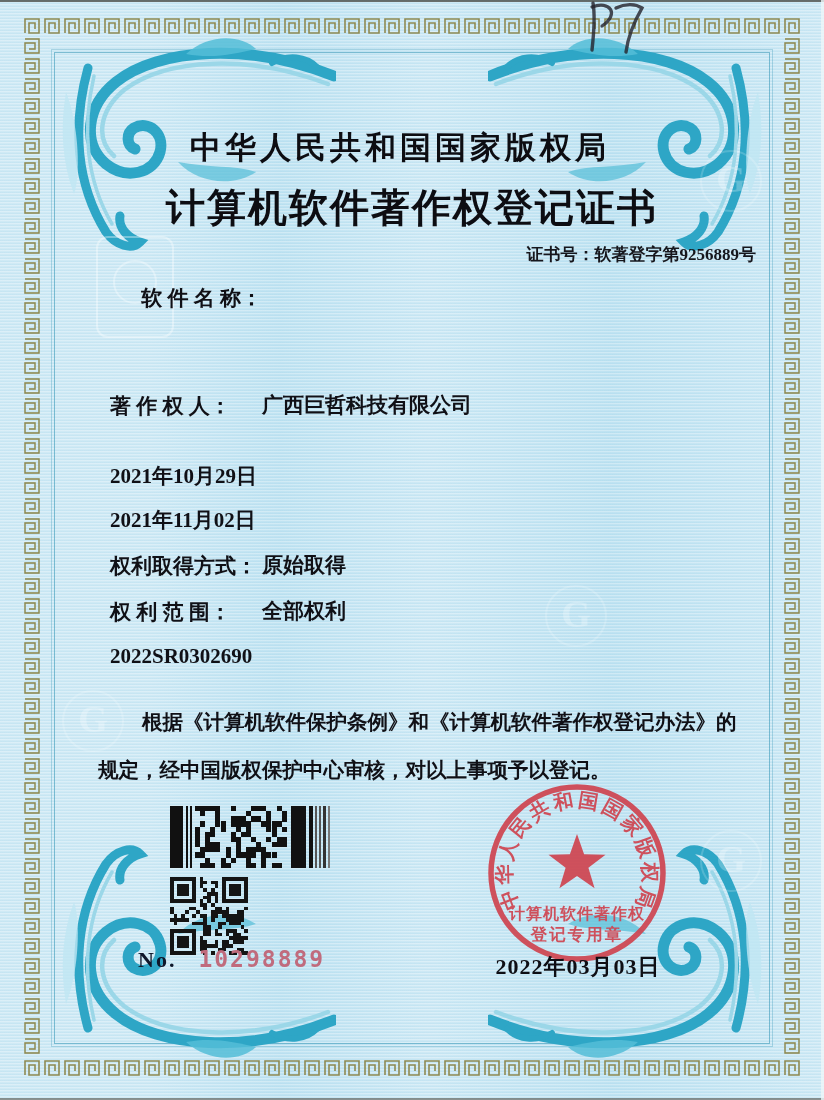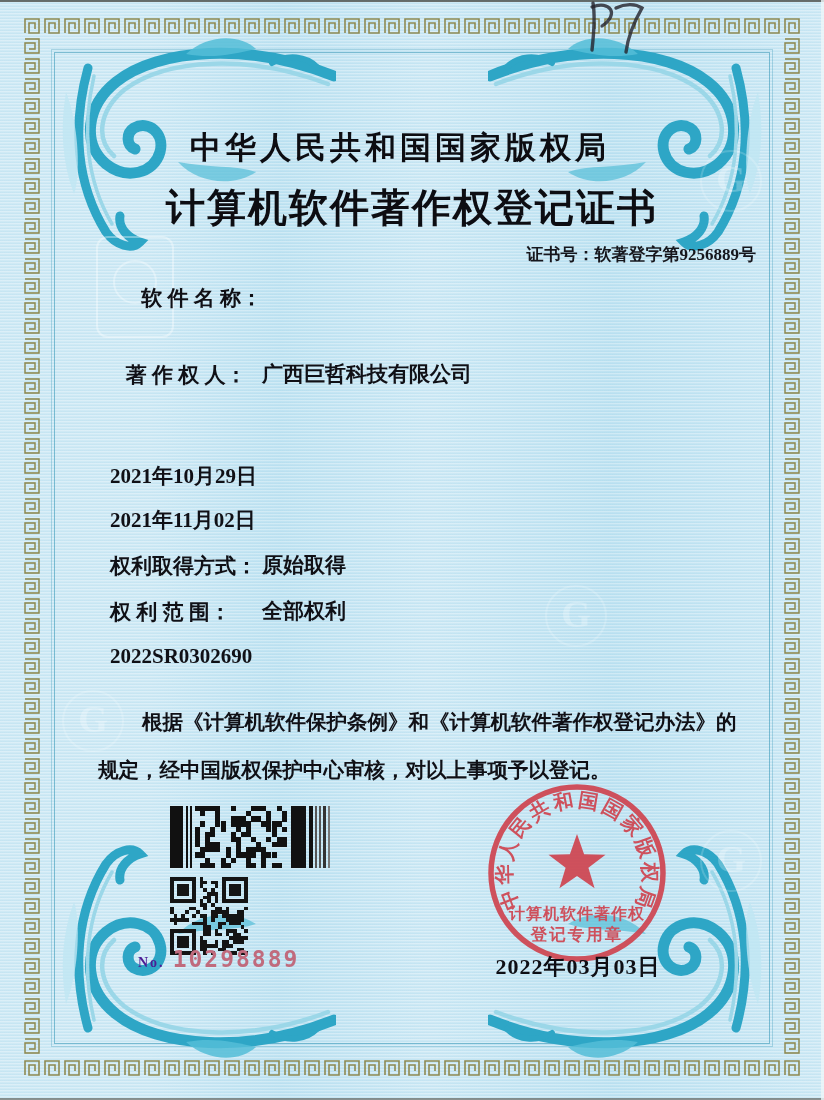--- a/index.html
+++ b/index.html
@@ -64,45 +64,45 @@
   }
   .cert-no{
     position:absolute;right:68px;top:243px;font-size:17px;font-weight:700;color:#16161c;
   }
   .cert-no .val{}
 
   .row{position:absolute;left:110px;font-size:21px;font-weight:700;color:#101016;}
   .flabel{display:inline-block;width:152px;white-space:pre;vertical-align:top;}
   .fvals{display:inline-block;vertical-align:top;}
   .fvals div{line-height:27px;white-space:nowrap;}
-  .r1{top:284px;text-align:right;} .r2{top:361px;text-align:center;} .r3{top:463px;} .r4{top:507px;}
+  .r1{top:284px;text-align:right;} .r2{top:392px;} .r3{top:463px;} .r4{top:507px;}
   .r5{top:552px;} .r6{top:598px;} .r7{top:643px;}
 
   .stmt{
     position:absolute;left:98px;top:698px;width:672px;
     font-size:20.5px;font-weight:700;color:#101016;line-height:48px;
   }
   .stmt .l1{text-indent:44px;white-space:nowrap;}
   .stmt .l2{white-space:nowrap;}
 
   .barcode{position:absolute;left:170px;top:806px;width:178px;height:62px;font-size:0;}
   .barcode b{display:inline-block;height:100%;vertical-align:top;}
   .barcode .mx{display:inline-block;height:100%;vertical-align:top;position:relative;}
   .barcode .mx i{position:absolute;background:#111;}
 
   .qr{position:absolute;left:170px;top:877px;width:78px;height:78px;
       display:grid;grid-template-columns:repeat(21,1fr);grid-template-rows:repeat(21,1fr);}
   .qr i{background:transparent;}
   .qr i.on{background:#141414;}
 
   .serial{position:absolute;left:138px;top:946px;}
-  .serial .no{font-size:14px;font-weight:700;color:#4c1d95;letter-spacing:2px;}
+  .serial .no{font-size:22px;font-weight:700;color:#0f172a;letter-spacing:2px;}
   .serial .num{
     font-family:"DejaVu Sans Mono","Liberation Mono",monospace;
-    font-size:23px;font-weight:600;color:#c06b7d;letter-spacing:2px;margin-left:4px;
+    font-size:23px;font-weight:600;color:#c06b7d;letter-spacing:2px;margin-left:18px;
   }
 
   .seal{position:absolute;left:482px;top:780px;width:190px;height:190px;opacity:.92;}
   .issue-date{
     position:absolute;left:478px;top:952px;width:200px;text-align:center;
     font-size:22px;font-weight:700;color:#0e0e14;letter-spacing:1px;
   }
   .handmark{position:absolute;left:578px;top:0;width:82px;height:54px;}
 </style>
 </head>

